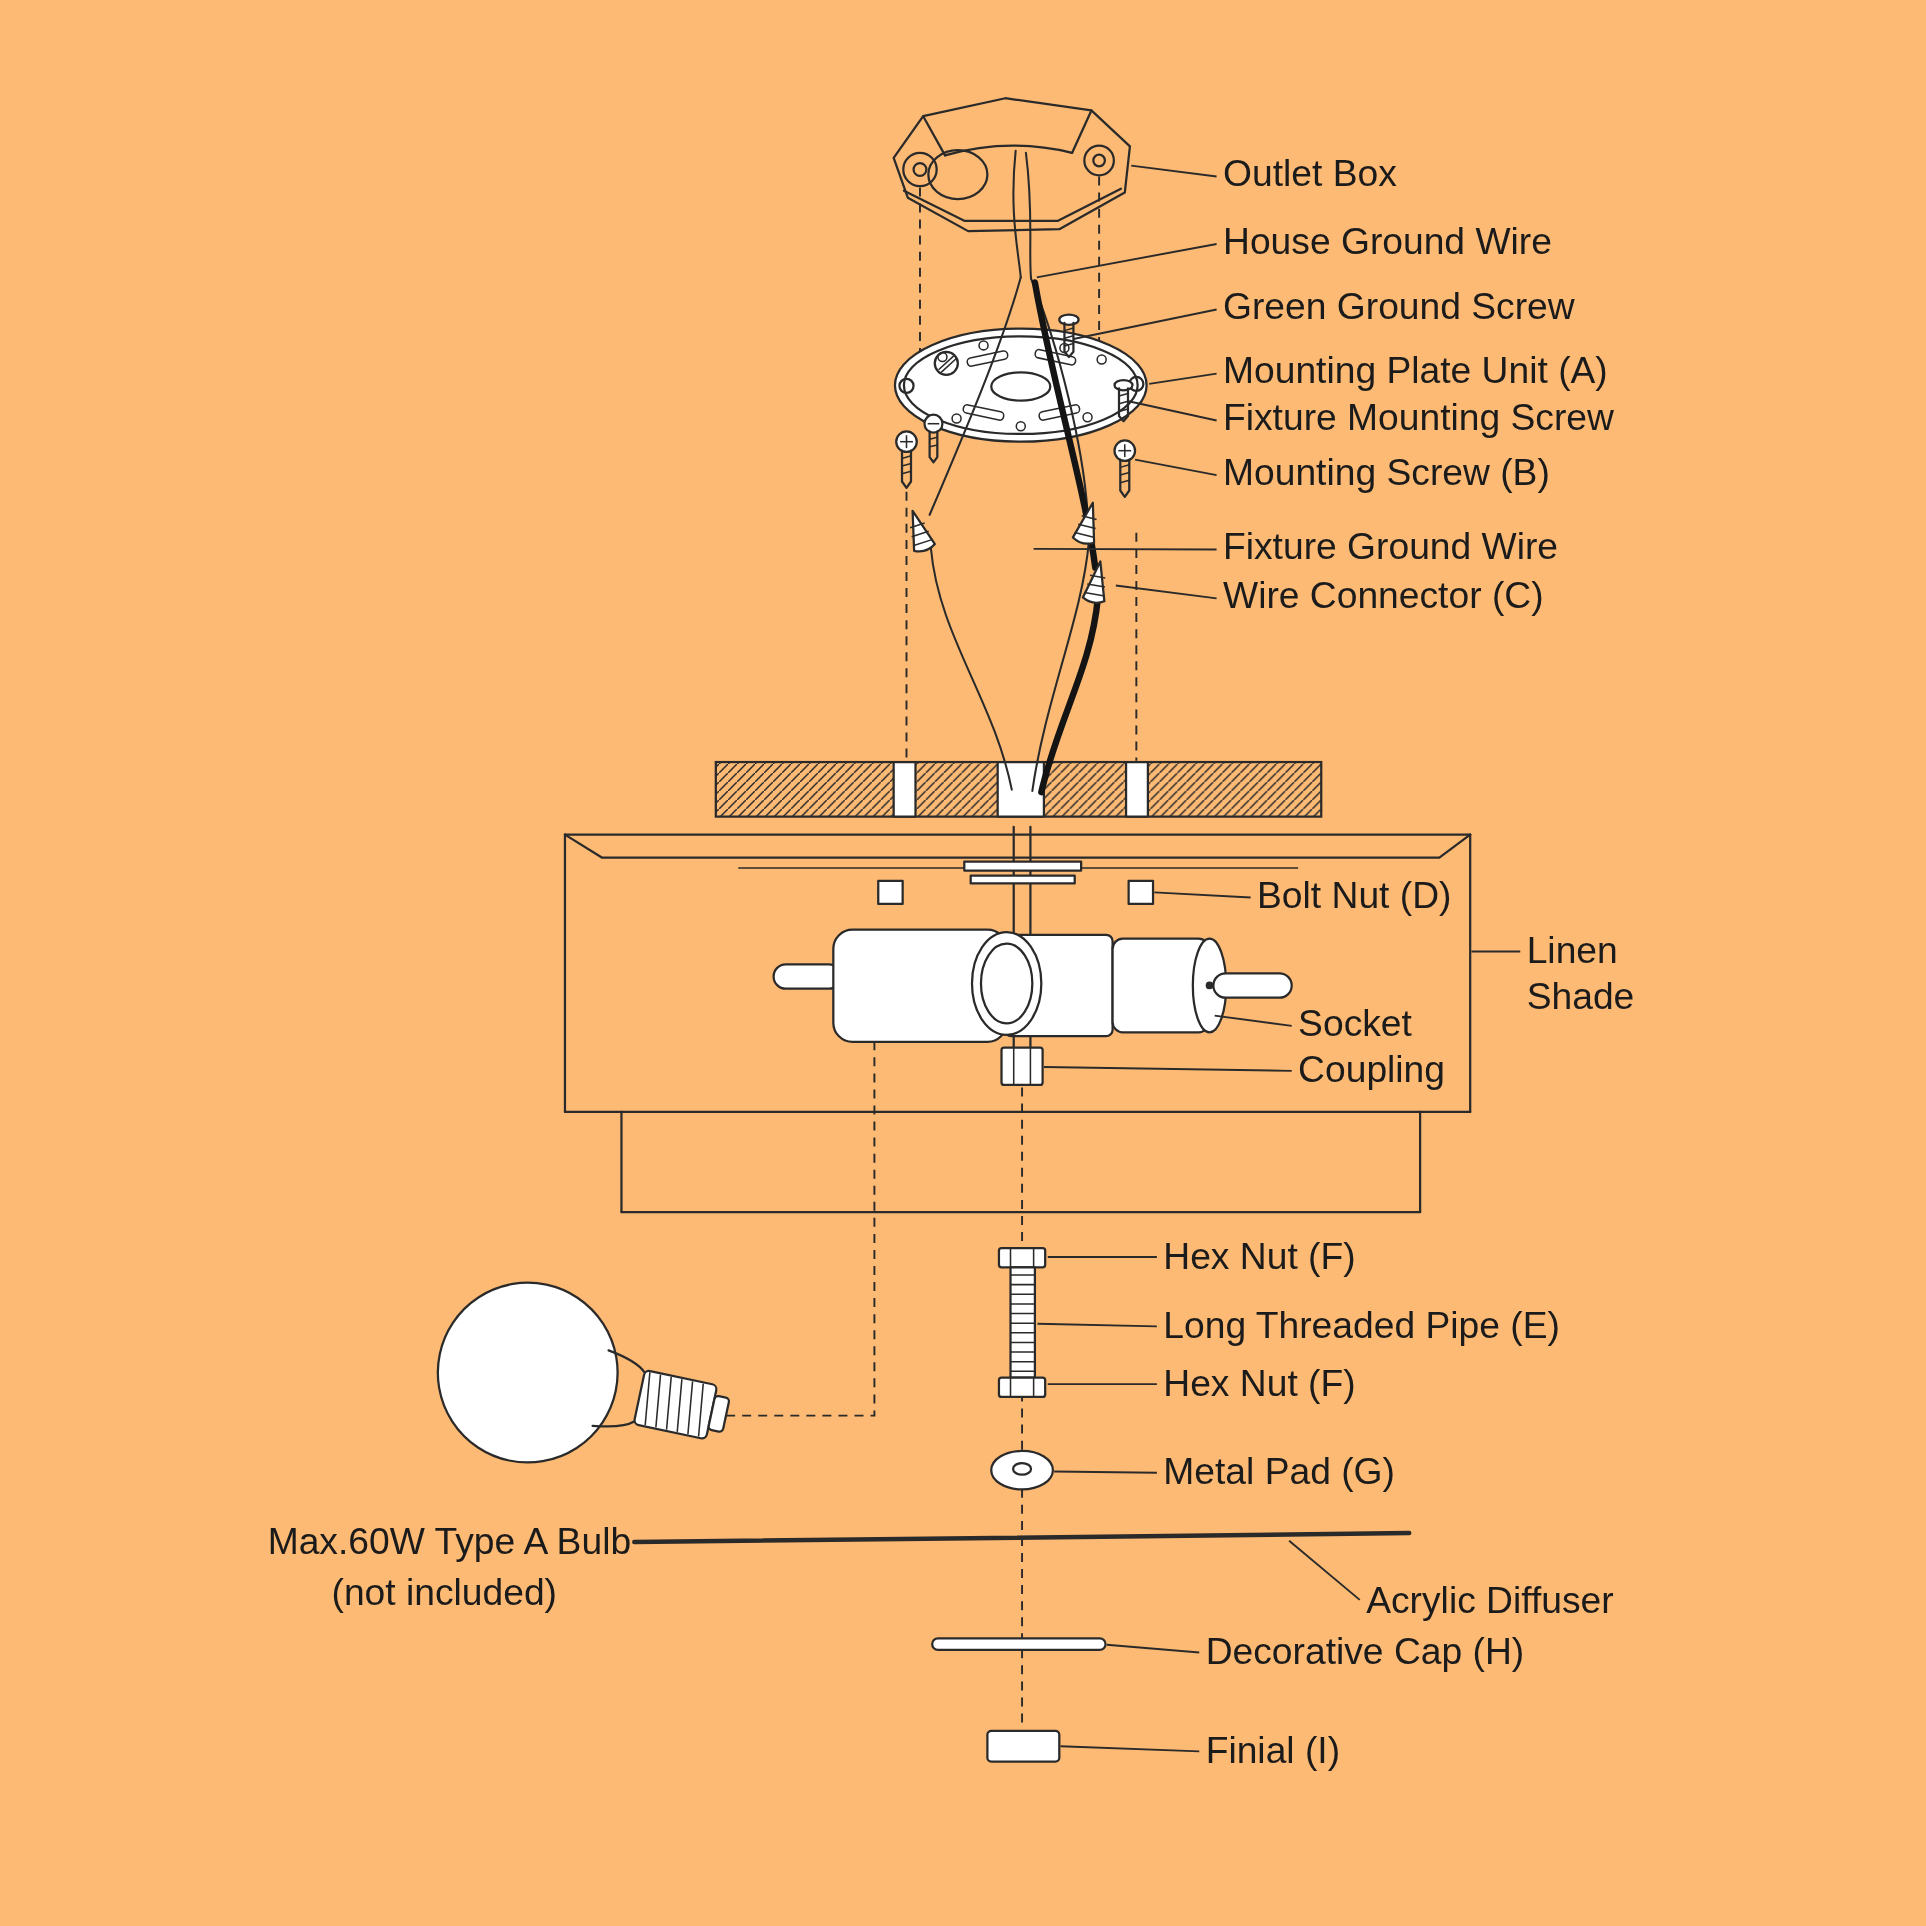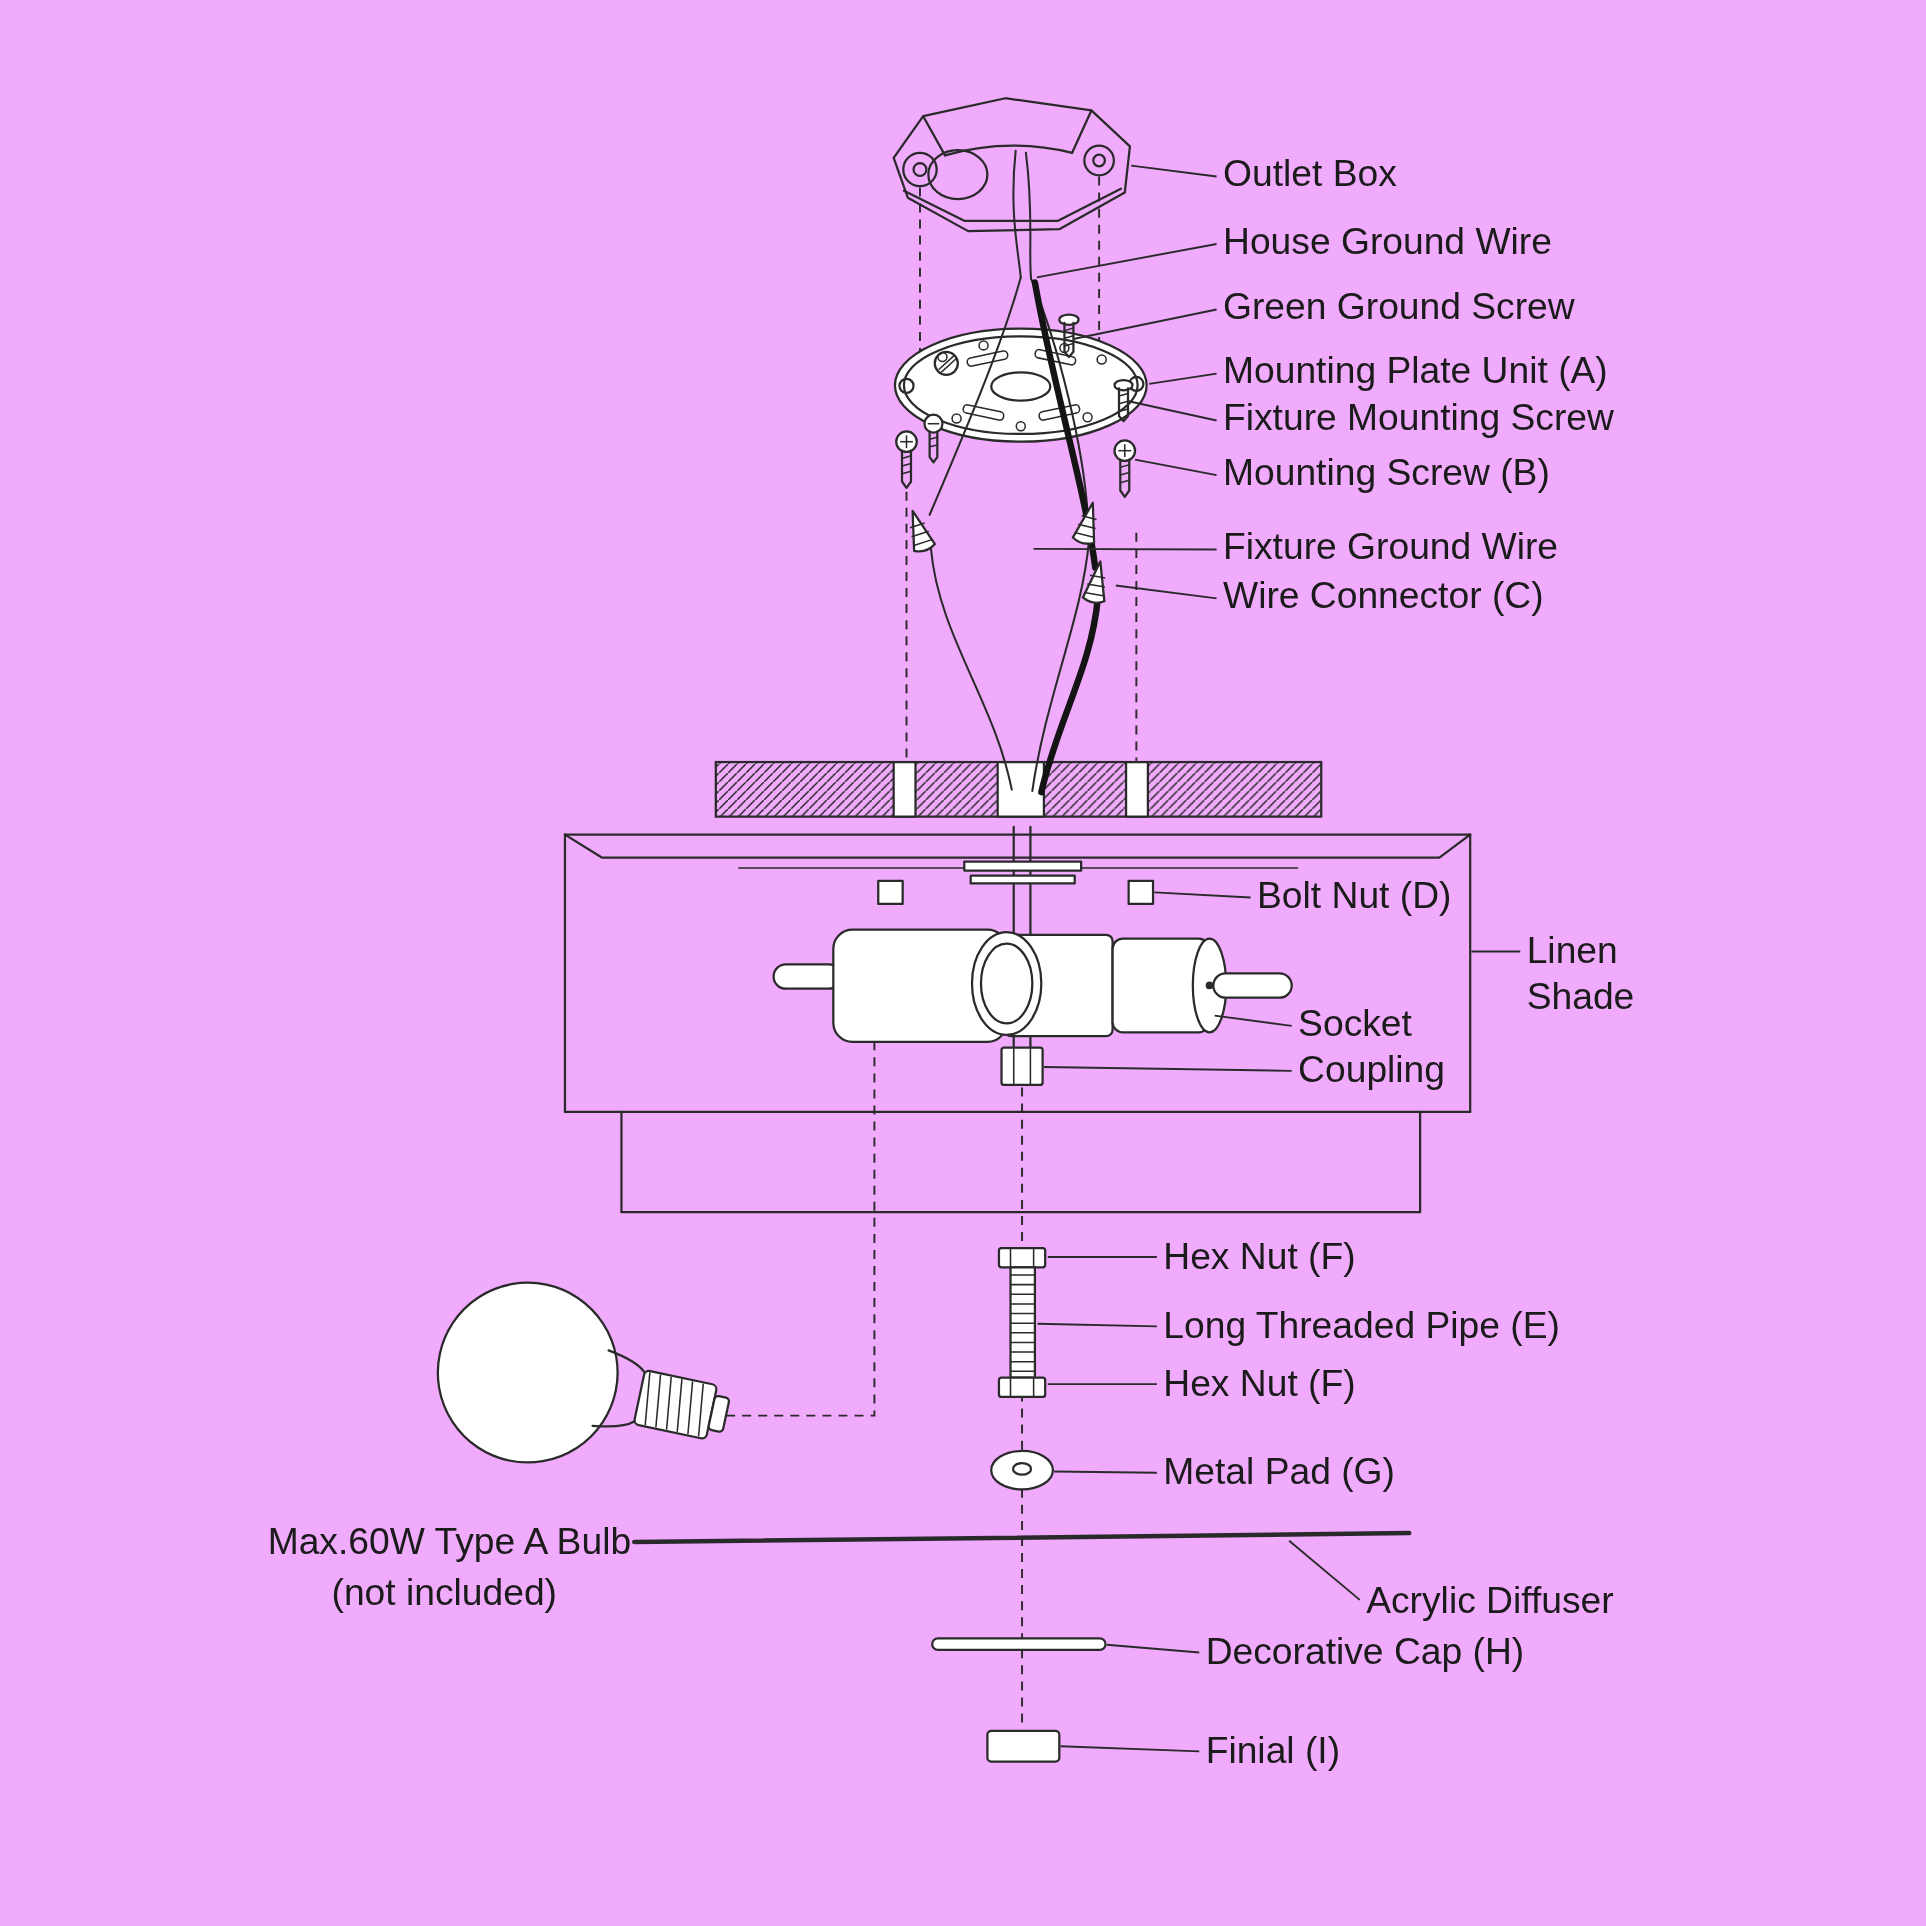--- a/index.html
+++ b/index.html
@@ -4,21 +4,21 @@
 <style>
   html, body {
     margin: 0;
     padding: 0;
     background: #ffffff;
   }
   .stage {
     position: relative;
     width: 1926px;
     height: 1926px;
-    background: #f0abfc;
+    background: #fdba74;
     overflow: hidden;
   }
   svg { display: block; }
 
   .ln      { fill: none; stroke: #2a2a2a; stroke-width: 3.5; stroke-linejoin: round; stroke-linecap: round; }
   .lnw     { fill: #ffffff; stroke: #2a2a2a; stroke-width: 3.5; stroke-linejoin: round; }
   .lnfill  { fill: #2a2a2a; stroke: none; }
   .wire    { fill: none; stroke: #2a2a2a; stroke-width: 3.2; stroke-linecap: round; }
   .wirethick { fill: none; stroke: #141414; stroke-width: 10; stroke-linecap: round; }
   .dash    { fill: none; stroke: #2a2a2a; stroke-width: 3; stroke-dasharray: 14 11; }

